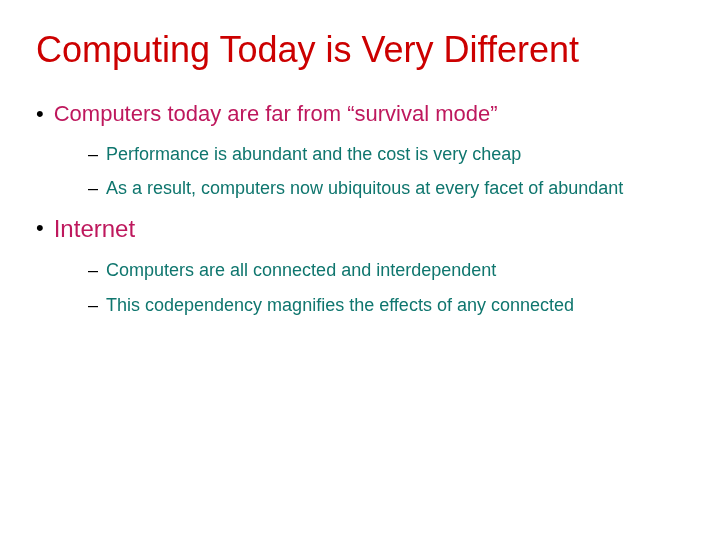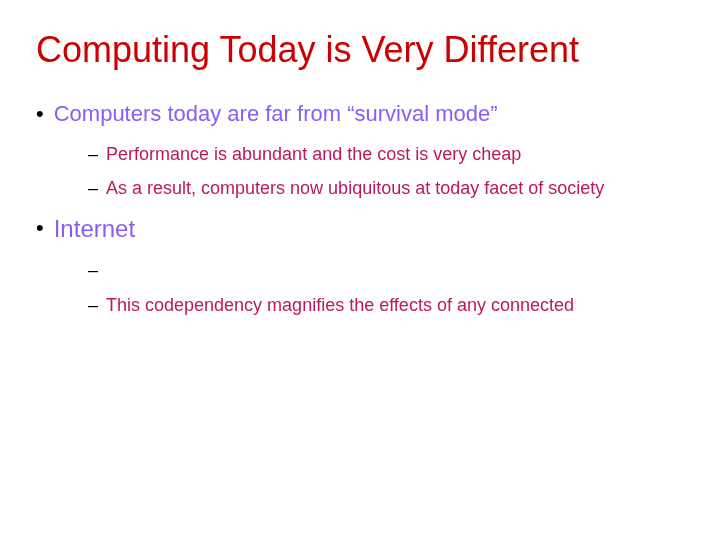--- a/index.html
+++ b/index.html
@@ -43,21 +43,21 @@
     .bullet-level1-dot {
       font-size: 22px;
       color: #000;
       margin-right: 10px;
       margin-top: 2px;
       flex-shrink: 0;
     }
 
     .bullet-level1-text {
       font-size: 22px;
-      color: #8b5cf6;
+      color: #be185d;
       line-height: 1.35;
     }
 
     .bullet-level2 {
       display: flex;
       align-items: flex-start;
       margin-left: 52px;
       margin-top: 6px;
       margin-bottom: 2px;
     }
@@ -65,21 +65,21 @@
     .bullet-level2-dash {
       font-size: 18px;
       color: #000;
       margin-right: 8px;
       flex-shrink: 0;
       line-height: 1.45;
     }
 
     .bullet-level2-text {
       font-size: 18px;
-      color: #be185d;
+      color: #0f766e;
       line-height: 1.45;
     }
 
     .internet-text {
       font-size: 24px;
     }
   </style>
 </head>
 <body>
 
@@ -92,30 +92,31 @@
     <span class="bullet-level1-text">Computers today are far from “survival mode”</span>
   </div>
 
   <div class="bullet-level2">
     <span class="bullet-level2-dash">–</span>
     <span class="bullet-level2-text">Performance is abundant and the cost is very cheap</span>
   </div>
 
   <div class="bullet-level2">
     <span class="bullet-level2-dash">–</span>
-    <span class="bullet-level2-text">As a result, computers now ubiquitous at today facet of society</span>
+    <span class="bullet-level2-text">As a result, computers now ubiquitous at every facet of abundant</span>
   </div>
 
   <div class="bullet-level1">
     <span class="bullet-level1-dot">•</span>
     <span class="bullet-level1-text internet-text">Internet</span>
   </div>
 
   <div class="bullet-level2">
     <span class="bullet-level2-dash">–</span>
+    <span class="bullet-level2-text">Computers are all connected and interdependent</span>
   </div>
 
   <div class="bullet-level2">
     <span class="bullet-level2-dash">–</span>
     <span class="bullet-level2-text">This codependency magnifies the effects of any connected</span>
   </div>
 
 </div>
 
 </body></html>

